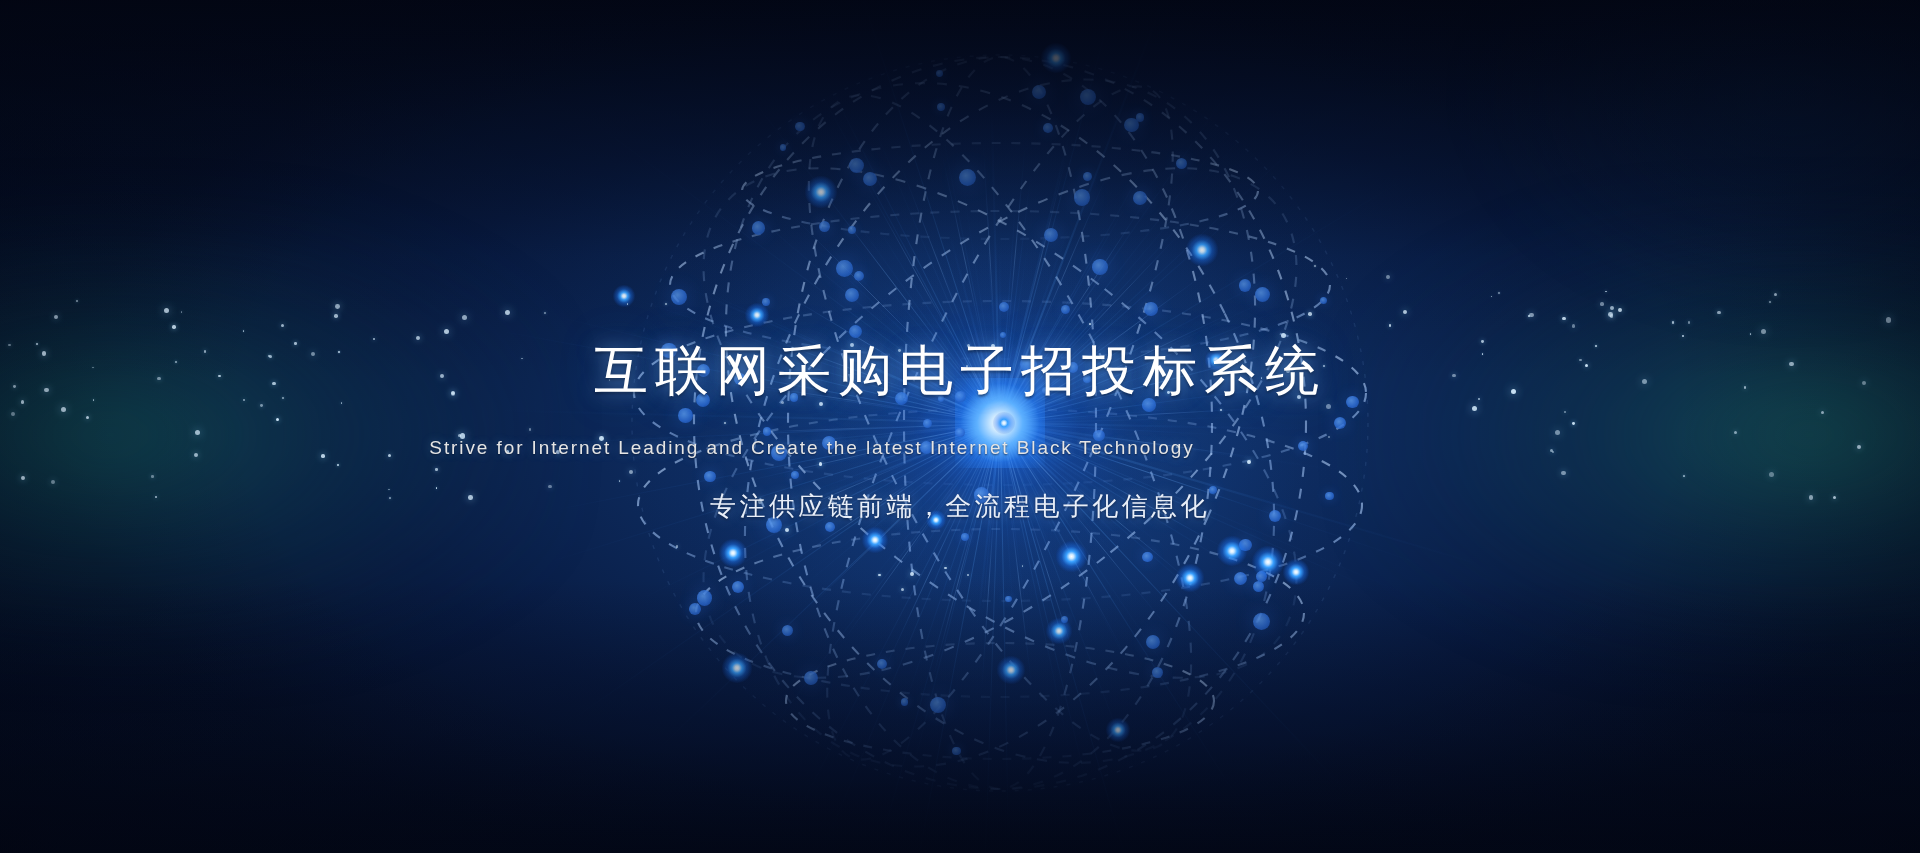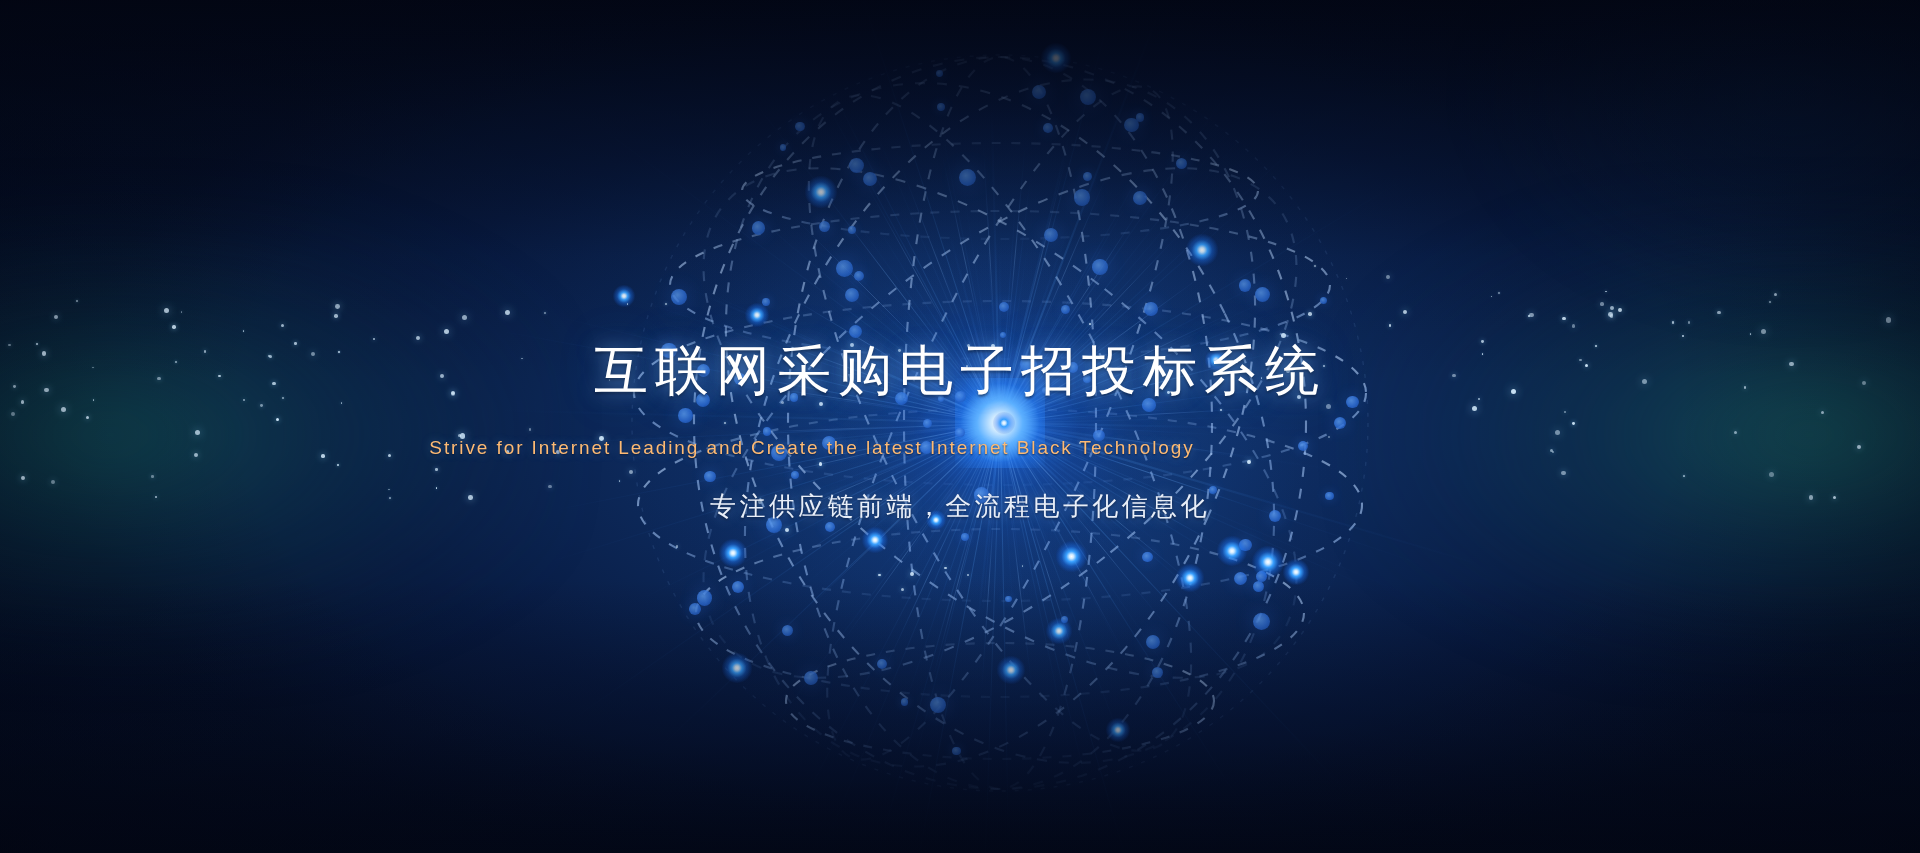--- a/index.html
+++ b/index.html
@@ -80,21 +80,21 @@
   .text-block{position:absolute;left:0;top:0;width:1920px;text-align:center;}
   .title{
     position:absolute;left:0;top:335px;width:1920px;
     font-size:54px;line-height:70px;color:#ffffff;letter-spacing:7px;
     font-weight:400;
     text-shadow:0 0 18px rgba(140,200,255,.55), 0 0 44px rgba(40,120,230,.45), 0 2px 3px rgba(0,10,30,.6);
     white-space:nowrap;
   }
   .subtitle-en{
     position:absolute;left:0;top:435px;width:1624px;
-    font-size:19px;line-height:26px;color:#fdba74;letter-spacing:1.9px;
+    font-size:19px;line-height:26px;color:#e5e5e5;letter-spacing:1.9px;
     font-weight:400;
     text-shadow:0 0 10px rgba(120,180,255,.42), 0 1px 2px rgba(0,8,26,.7);
     white-space:nowrap;
   }
   .subtitle-cn{
     position:absolute;left:0;top:488px;width:1920px;
     font-size:26px;line-height:36px;color:#e8eef8;letter-spacing:3.4px;
     font-weight:400;
     text-shadow:0 0 14px rgba(130,190,255,.45), 0 1px 3px rgba(0,8,26,.65);
     white-space:nowrap;

